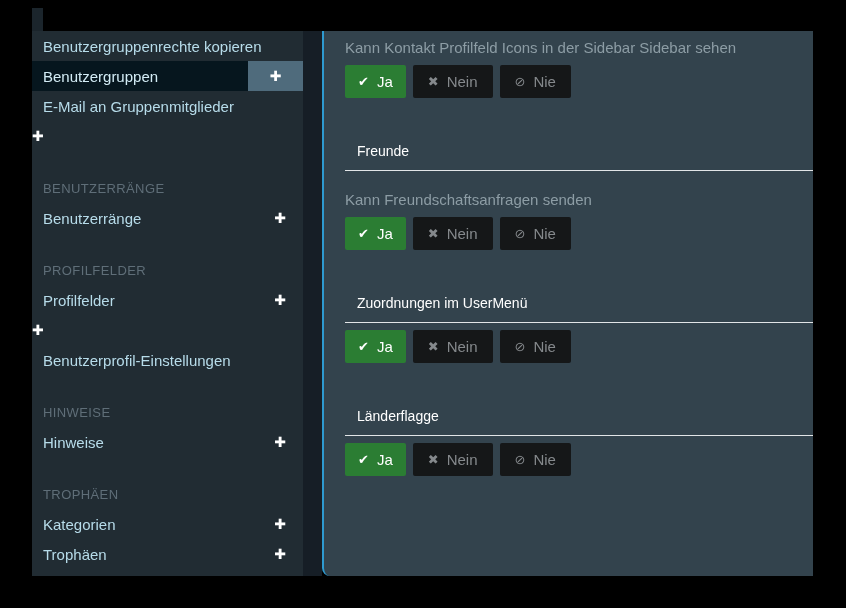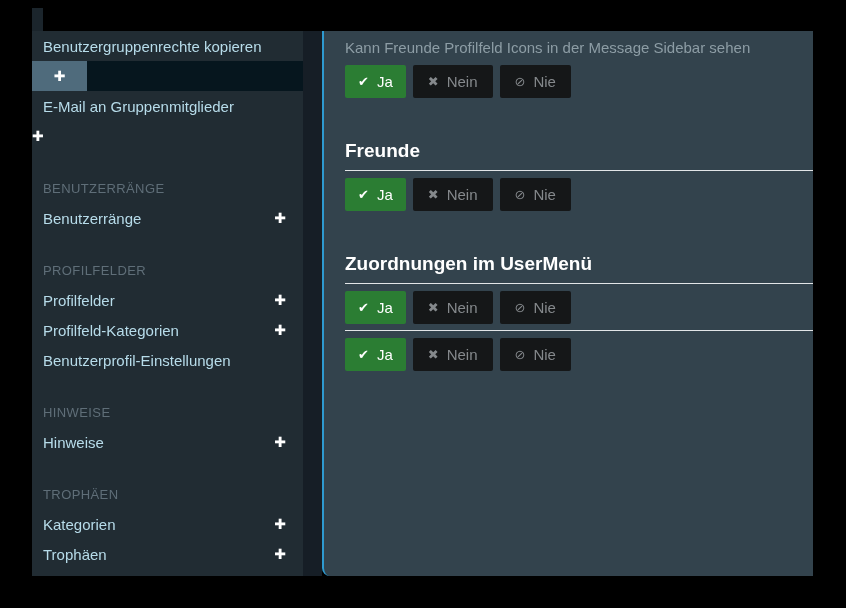--- a/index.html
+++ b/index.html
@@ -51,23 +51,23 @@
   .content{
     position:absolute;left:322px;top:31px;width:491px;height:545px;
     background:var(--content-bg,#33434d);
     border-left:2px solid var(--content-border,#2e9ad0);
     border-bottom-left-radius:8px;
     box-sizing:border-box;
     padding:0 0 0 21px;
     overflow:hidden;
   }
   .section-heading{
-    margin:40px 0 0 0;
+    margin:40px 0 0 12px;
     color:var(--heading-text,#fff);
-    font-size:19px;font-weight:700;line-height:26px;
+    font-size:14px;font-weight:400;line-height:26px;
   }
   .section-rule{
     height:1px;margin-top:6px;
     background:var(--rule-color,#e2e5e7);
   }
   .section-desc{
     margin:18px 0 0 0;
     color:var(--description-text,#8d9da5);
     font-size:15px;line-height:21px;
   }
@@ -90,20 +90,21 @@
 <body>
 
 <div class="edge-fragment"></div>
 <div class="app-gap"></div>
 
 <nav class="sidebar" id="sidebar">
     <div class="nav-item">
       <span class="label">Benutzergruppenrechte kopieren</span>
     </div>
     <div class="nav-item active">
+      <span class="label">Benutzergruppen</span>
       <span class="plus">✚</span>
     </div>
     <div class="nav-item">
       <span class="label">E-Mail an Gruppenmitglieder</span>
     </div>
     <div class="nav-item">
       <span class="plus">✚</span>
     </div>
     <div class="nav-header">
       <span class="label">BENUTZERRÄNGE</span>
@@ -113,21 +114,20 @@
       <span class="plus">✚</span>
     </div>
     <div class="nav-header">
       <span class="label">PROFILFELDER</span>
     </div>
     <div class="nav-item">
       <span class="label">Profilfelder</span>
       <span class="plus">✚</span>
     </div>
     <div class="nav-item">
-      <span class="label">Profilfeld-Kategorien</span>
       <span class="plus">✚</span>
     </div>
     <div class="nav-item">
       <span class="label">Benutzerprofil-Einstellungen</span>
     </div>
     <div class="nav-header">
       <span class="label">HINWEISE</span>
     </div>
     <div class="nav-item">
       <span class="label">Hinweise</span>
@@ -141,39 +141,40 @@
       <span class="plus">✚</span>
     </div>
     <div class="nav-item">
       <span class="label">Trophäen</span>
       <span class="plus">✚</span>
     </div>
   </nav>
 
 <main class="content" id="content">
     <section class="section">
-      <p class="section-desc">Kann Freunde Profilfeld Icons in der Message Sidebar sehen</p>
+      <p class="section-desc">Kann Kontakt Profilfeld Icons in der Sidebar Sidebar sehen</p>
       <div class="btn-group">
         <button class="opt-btn selected">
           <span class="icon">✔</span>
           <span>Ja</span>
         </button>
         <button class="opt-btn">
           <span class="icon">✖</span>
           <span>Nein</span>
         </button>
         <button class="opt-btn">
           <span class="icon">⊘</span>
           <span>Nie</span>
         </button>
       </div>
     </section>
     <section class="section">
       <h2 class="section-heading">Freunde</h2>
       <div class="section-rule"></div>
+      <p class="section-desc">Kann Freundschaftsanfragen senden</p>
       <div class="btn-group">
         <button class="opt-btn selected">
           <span class="icon">✔</span>
           <span>Ja</span>
         </button>
         <button class="opt-btn">
           <span class="icon">✖</span>
           <span>Nein</span>
         </button>
         <button class="opt-btn">
@@ -194,20 +195,21 @@
           <span class="icon">✖</span>
           <span>Nein</span>
         </button>
         <button class="opt-btn">
           <span class="icon">⊘</span>
           <span>Nie</span>
         </button>
       </div>
     </section>
     <section class="section">
+      <h2 class="section-heading">Länderflagge</h2>
       <div class="section-rule"></div>
       <div class="btn-group">
         <button class="opt-btn selected">
           <span class="icon">✔</span>
           <span>Ja</span>
         </button>
         <button class="opt-btn">
           <span class="icon">✖</span>
           <span>Nein</span>
         </button>

